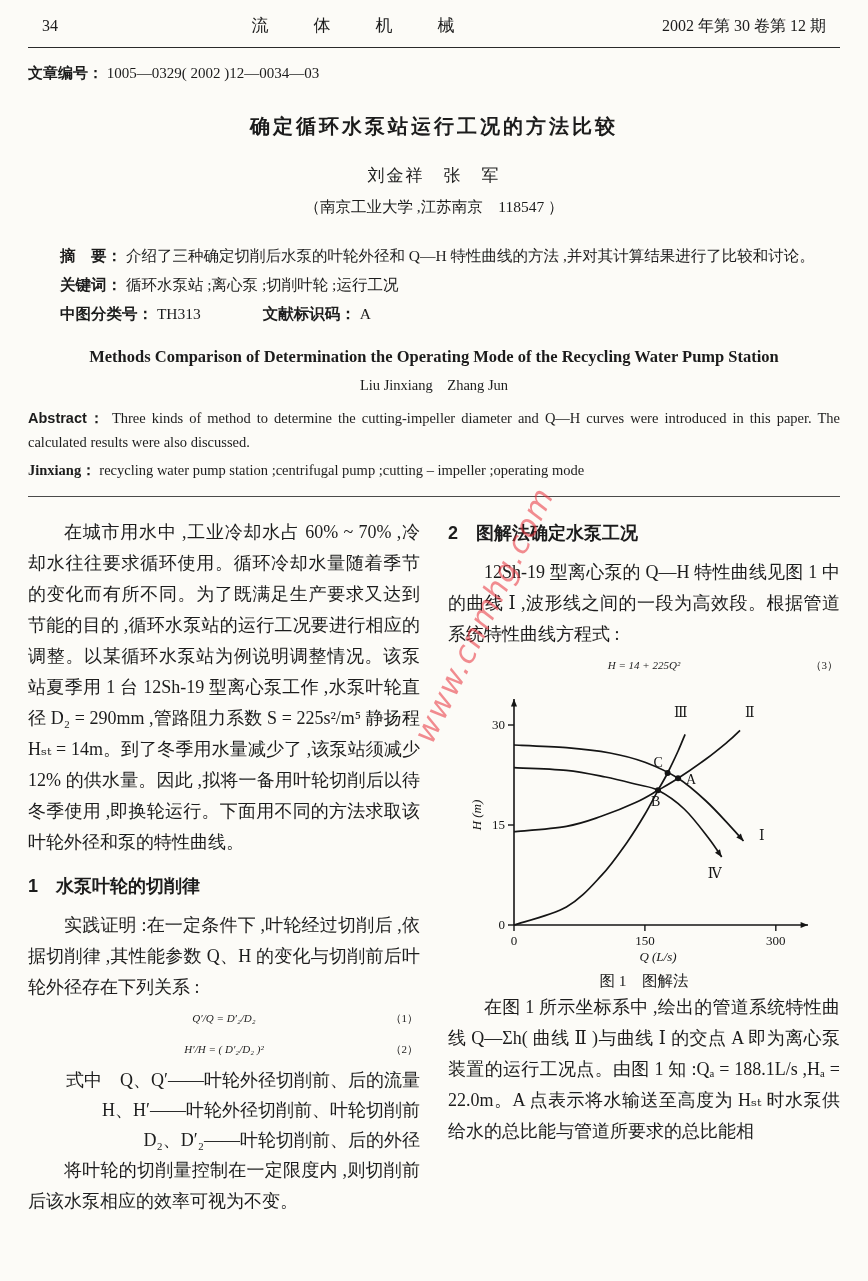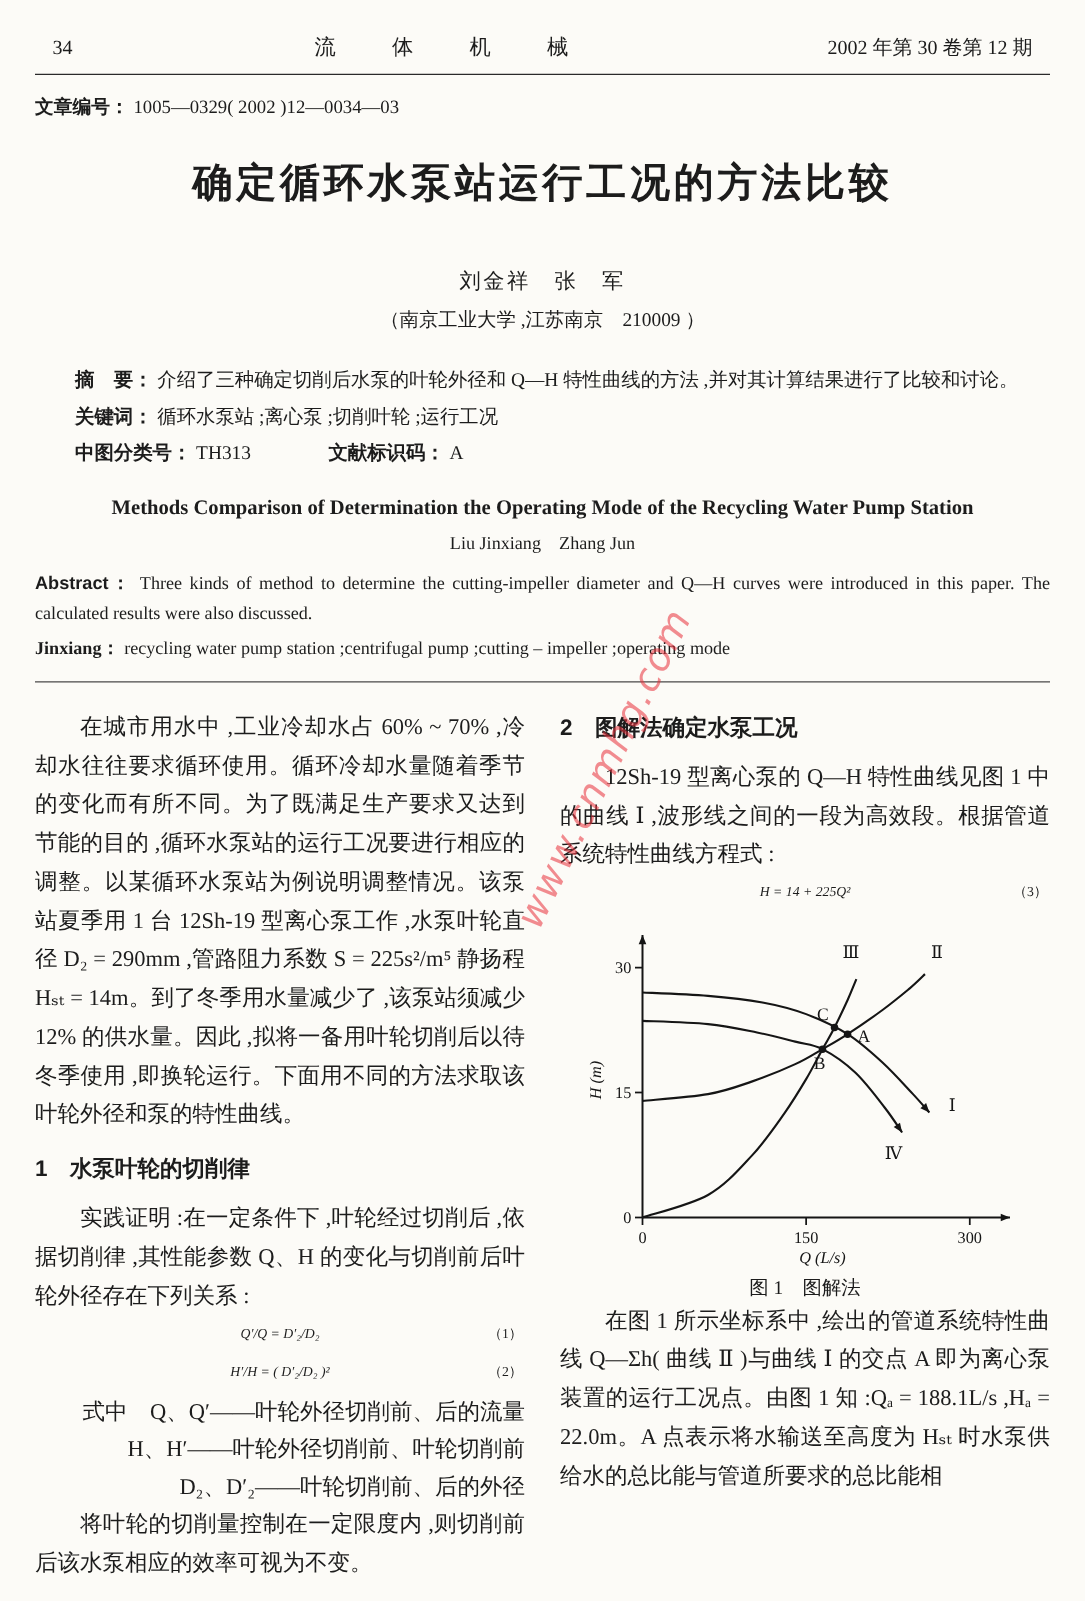--- a/index.html
+++ b/index.html
@@ -4,29 +4,29 @@
 <style>
   * { margin:0; padding:0; box-sizing:border-box; }
   html,body { width:868px; height:1281px; }
   body {
     background:#fcfbf7;
     color:#1c1c1c;
     font-family:"Liberation Serif","DejaVu Serif",serif;
     overflow:hidden;
     position:relative;
   }
-  .page { padding:22px 28px 0 28px; position:relative; width:868px; height:1281px; }
+  .page { padding:10px 28px 0 28px; position:relative; width:868px; height:1281px; }
   .header { display:flex; justify-content:space-between; align-items:baseline; font-size:16px; padding:4px 14px 0 14px; }
   .journal { letter-spacing:14px; font-size:17px; }
   .rule { border-top:1.6px solid #2a2a2a; margin-top:10px; }
   .thin-rule { border-top:1px solid #4a4a4a; margin-top:14px; }
   .article-id { margin-top:16px; font-size:15px; }
   .lbl { font-family:"Liberation Sans","DejaVu Sans",sans-serif; font-weight:bold; }
-  .title { margin-top:30px; text-align:center; font-family:"Liberation Sans","DejaVu Sans",sans-serif; font-weight:bold; font-size:32px; letter-spacing:3px; }
-  .authors { margin-top:44px; text-align:center; font-size:17px; letter-spacing:2px; }
+  .title { margin-top:30px; text-align:center; font-family:"Liberation Sans","DejaVu Sans",sans-serif; font-weight:bold; font-size:20px; letter-spacing:3px; }
+  .authors { margin-top:24px; text-align:center; font-size:17px; letter-spacing:2px; }
   .affiliation { margin-top:10px; text-align:center; font-size:15.5px; }
   .cn-abs { margin-top:24px; font-size:15.5px; line-height:27px; }
   .cn-abs p { margin-top:2px;margin-left:32px; }
   .en-block { margin-top:20px; }
   .en-title { text-align:center; font-weight:bold; font-size:16.5px; }
   .en-authors { text-align:center; font-size:14.5px; margin-top:9px; }
   .en-abs { margin-top:11px; font-size:14.5px; line-height:24px; text-align:justify; }
   .en-kw { margin-top:4px; font-size:14.5px; line-height:24px; }
   .columns { display:flex; gap:28px; margin-top:20px; }
   .col { flex:1; min-width:0; }
@@ -61,21 +61,21 @@
   </div>
   <div class="rule"></div>
 
   <p class="article-id">
     <span class="lbl">文章编号：</span>
     <span>1005—0329( 2002 )12—0034—03</span>
   </p>
 
   <h1 class="title">确定循环水泵站运行工况的方法比较</h1>
   <p class="authors">刘金祥　张　军</p>
-  <p class="affiliation">（南京工业大学 ,江苏南京　210009 ）</p>
+  <p class="affiliation">（南京工业大学 ,江苏南京　118547 ）</p>
 
   <div class="cn-abs">
     <p>
       <span class="lbl">摘　要：</span>
       <span>介绍了三种确定切削后水泵的叶轮外径和 Q—H 特性曲线的方法 ,并对其计算结果进行了比较和讨论。</span>
     </p>
     <p>
       <span class="lbl">关键词：</span>
       <span>循环水泵站 ;离心泵 ;切削叶轮 ;运行工况</span>
     </p>

